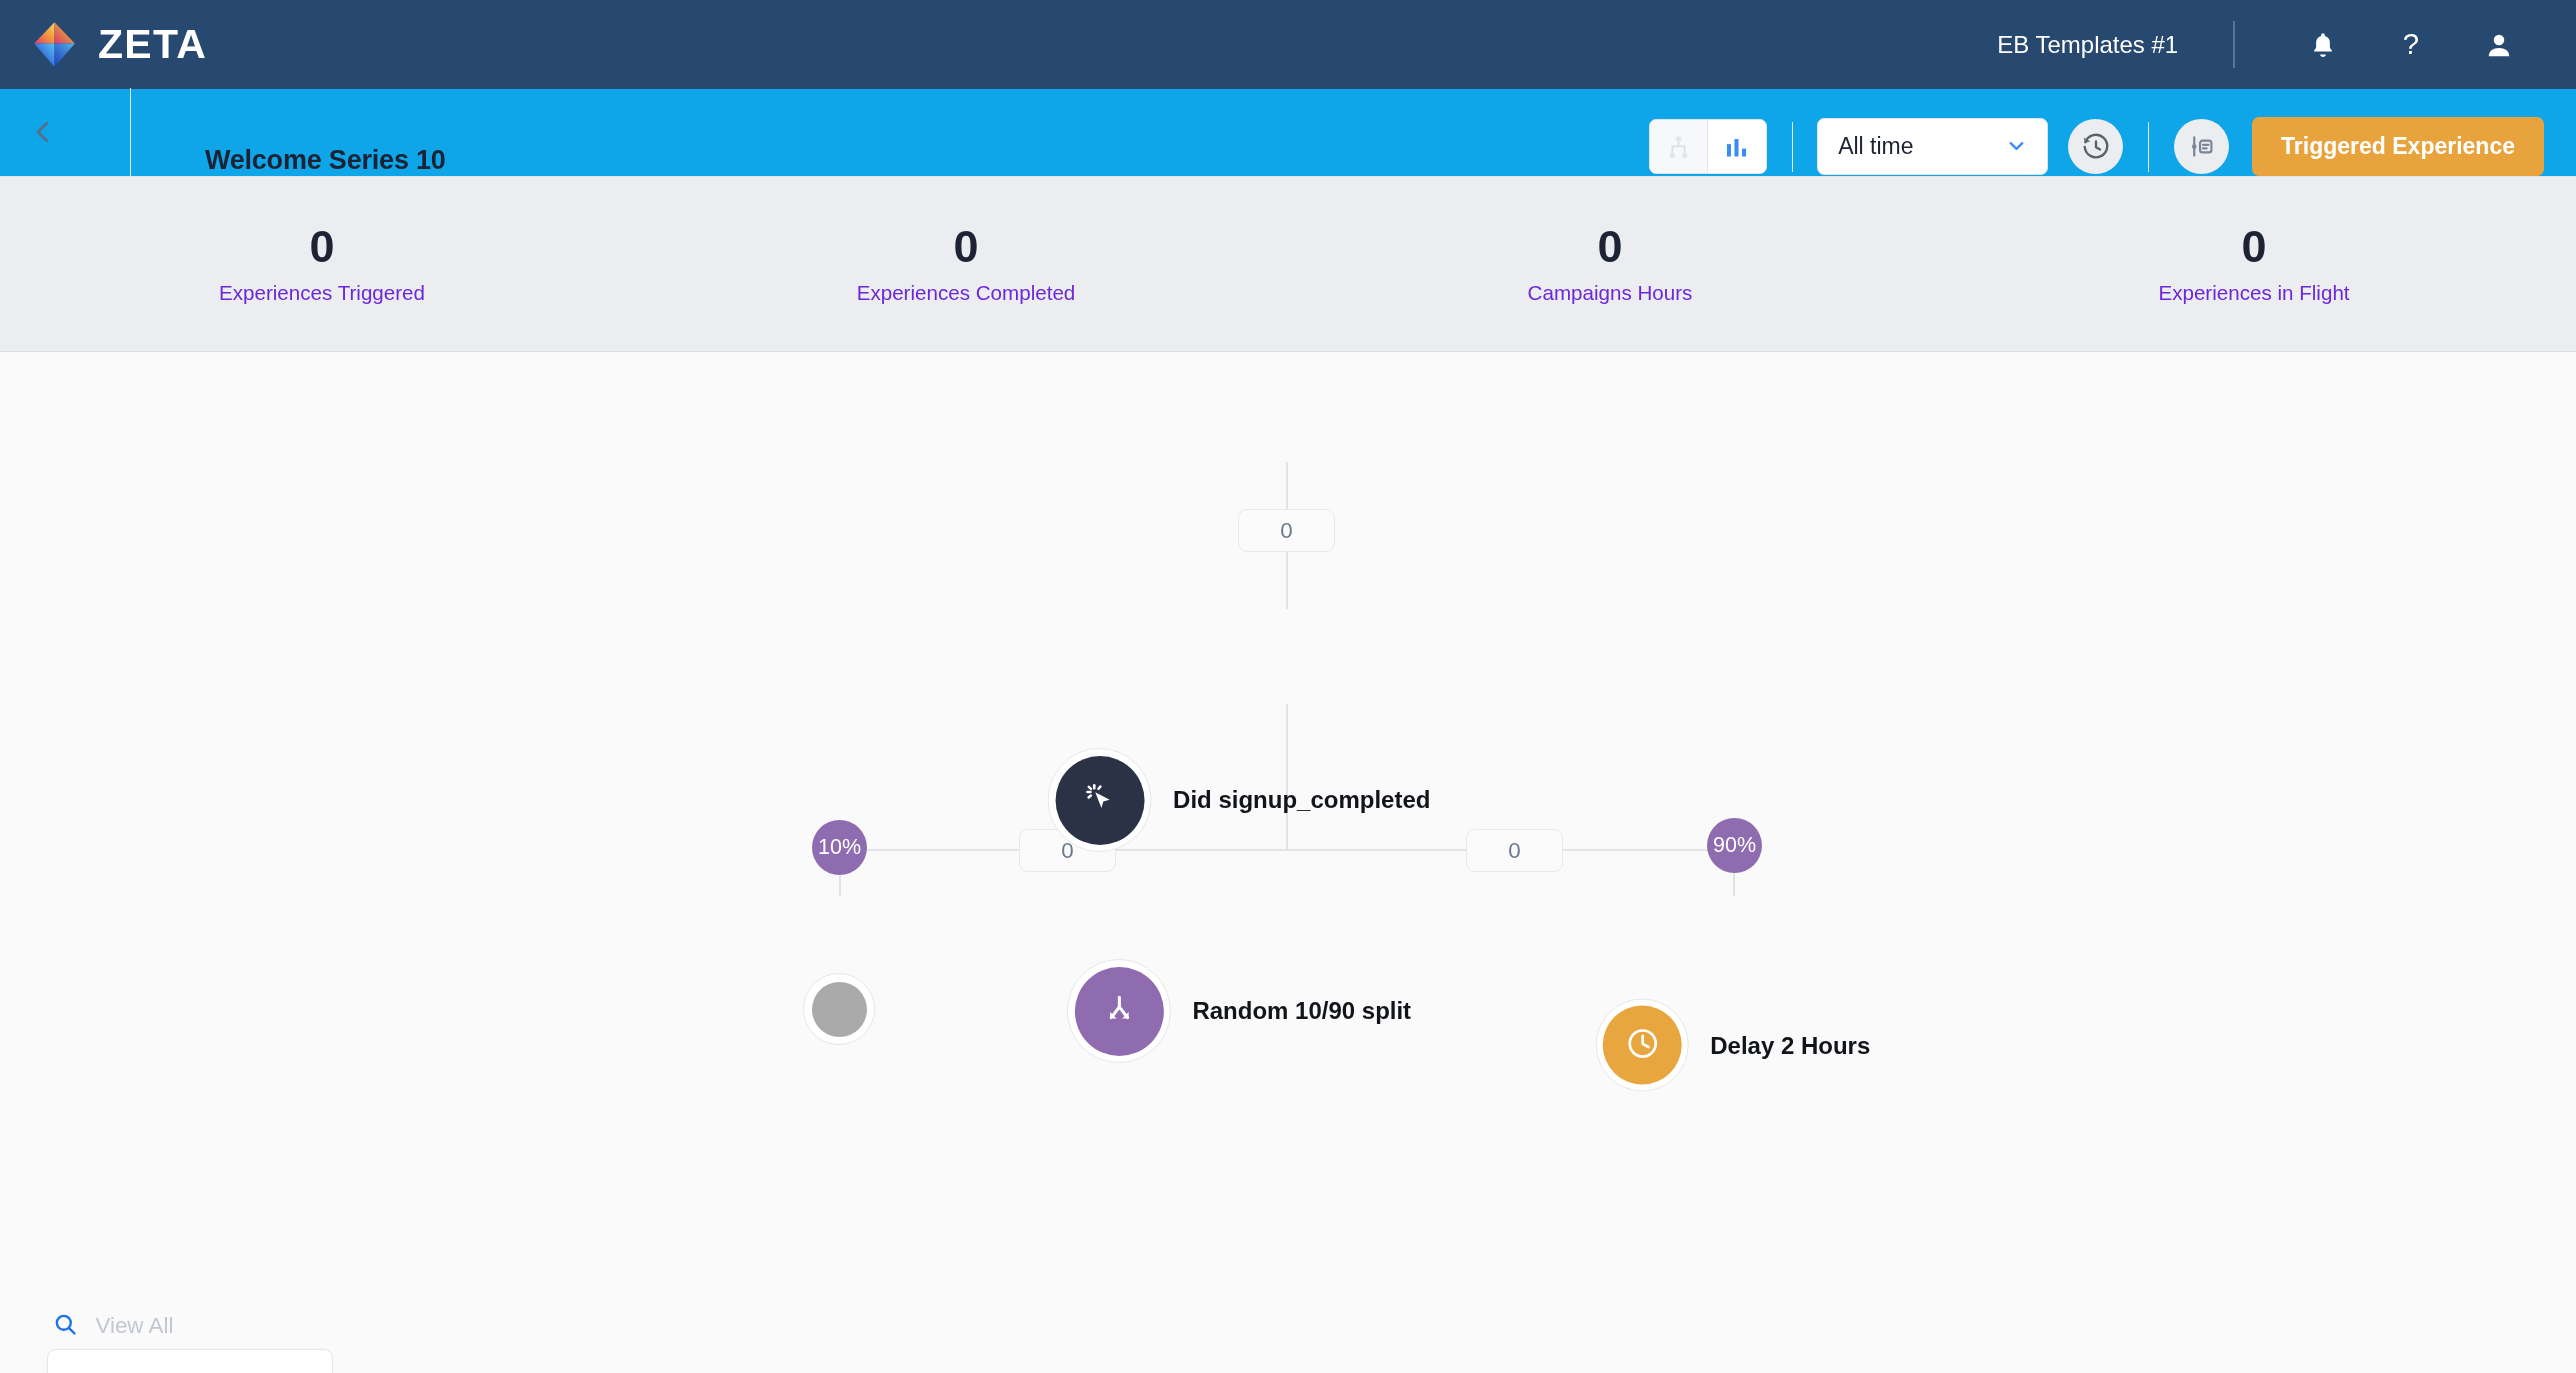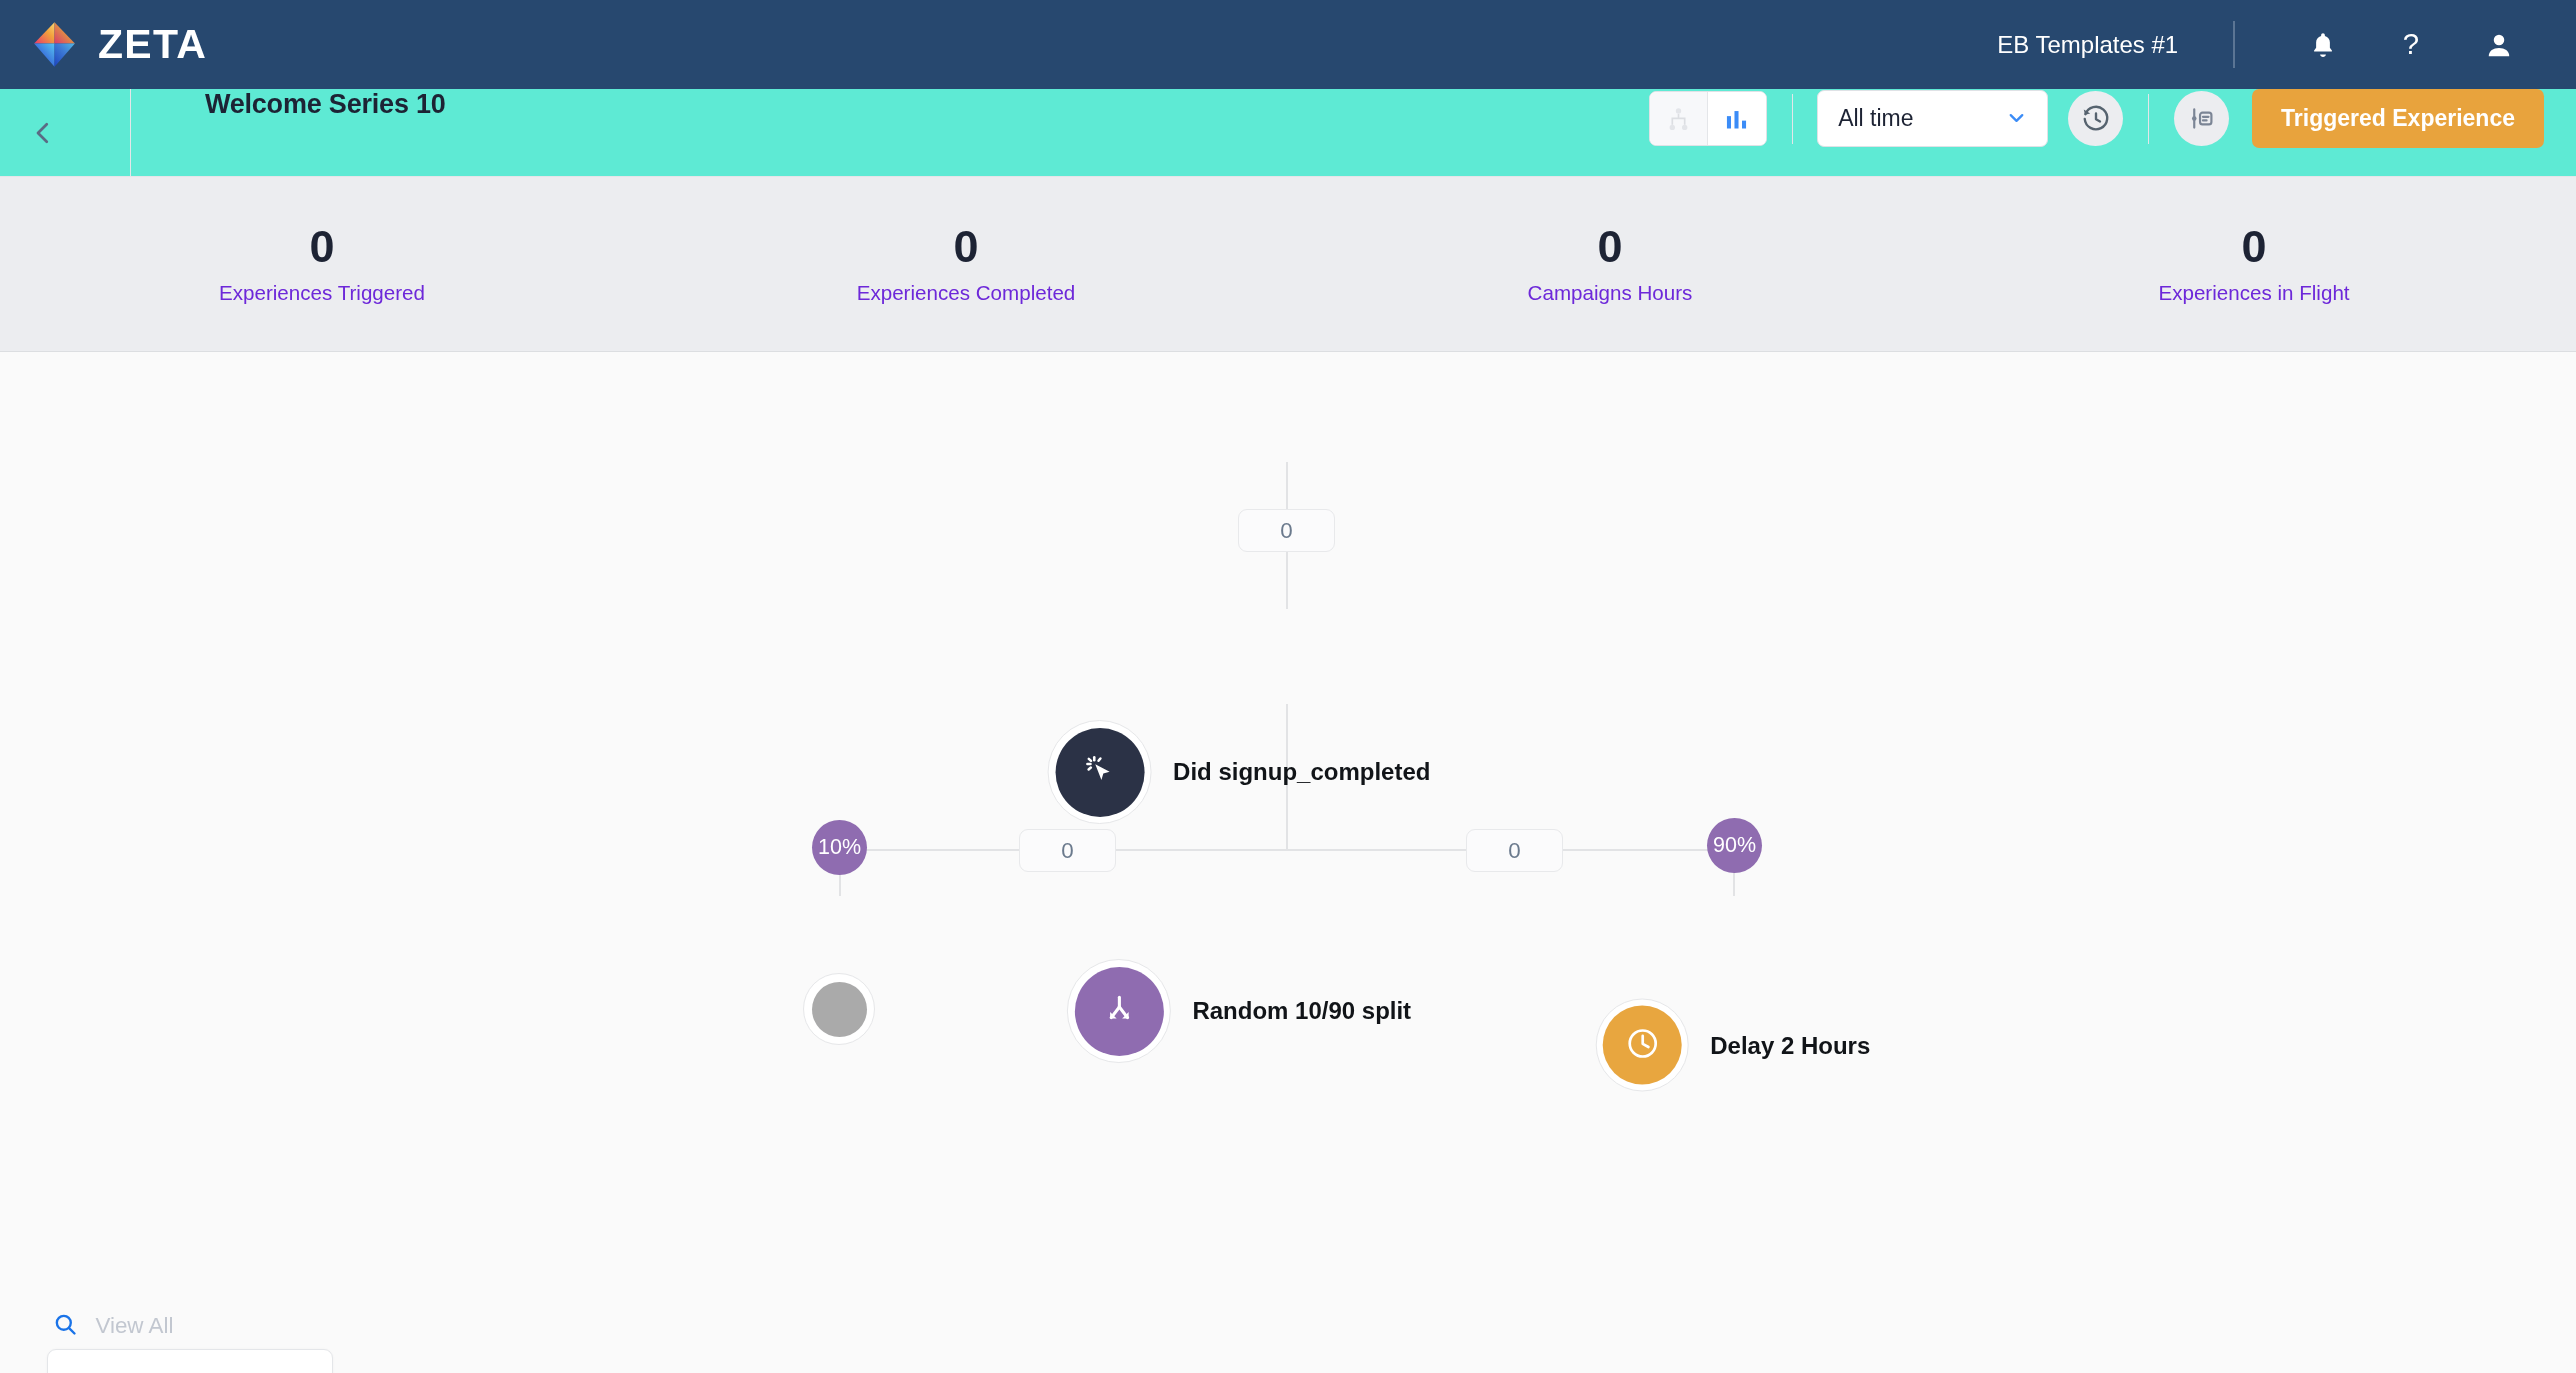--- a/index.html
+++ b/index.html
@@ -29,21 +29,21 @@
   .acct-name { color:#ffffff; font-size:24px; font-weight:400; margin-right:39px; }
   .tb-divider { width:1.8px; height:47px; background:#5b7594; margin-right:36px; }
   .tb-icon {
     width:72px; height:54px; display:flex; align-items:center; justify-content:center;
     cursor:pointer;
   }
 
   
   .subheader {
     position:absolute; left:0; top:89px; width:2576px; height:88px;
-    background:#5eead4; display:flex; align-items:flex-start;
+    background:#0ea5e9; display:flex; align-items:flex-end;
     border-bottom:0.9px solid #e4e6e9;
     gap:44px;
   }
   .back-btn {
     width:86px; height:88px; display:flex; align-items:center; justify-content:center;
     cursor:pointer;
   }
   .vsep-light { width:0.9px; height:88px; background:#e4e6e9; }
   .page-title {
     font-size:27px; font-weight:700; color:#1d2334; margin-left:30px; letter-spacing:-0.2px;
@@ -302,21 +302,21 @@
       <span>0</span>
     </div>
 
     <div class="pct-badge" style="left:812px; top:468px; width:55px; height:55px;">
       <span>10%</span>
     </div>
     <div class="pct-badge" style="left:1707px; top:466px; width:55px; height:55px;">
       <span>90%</span>
     </div>
 
-    <div class="node" style="left:1239px; top:420px; transform:translate(-50%,-50%);">
+    <div class="node" style="left:1239px; top:448px; transform:translate(-50%,-50%);">
       <div class="node-ring" style="width:104px;height:104px;">
         <div class="node-circle" style="width:89px;height:89px;background:#2b3246;">
           <span>
             <svg viewBox="0 0 24 24" width="41" height="41" fill="#ffffff">
               <path d="M9.2 8.4l8.4 4.3-3.7 1.1-1.1 3.7z"></path>
               <g stroke="#ffffff" stroke-width="1.5" stroke-linecap="round">
                 <line x1="8.6" y1="4.2" x2="8.6" y2="6.0"></line>
                 <line x1="4.6" y1="8.2" x2="6.4" y2="8.2"></line>
                 <line x1="5.4" y1="5.2" x2="6.7" y2="6.4"></line>
                 <line x1="12.2" y1="5.0" x2="11.1" y2="6.3"></line>

